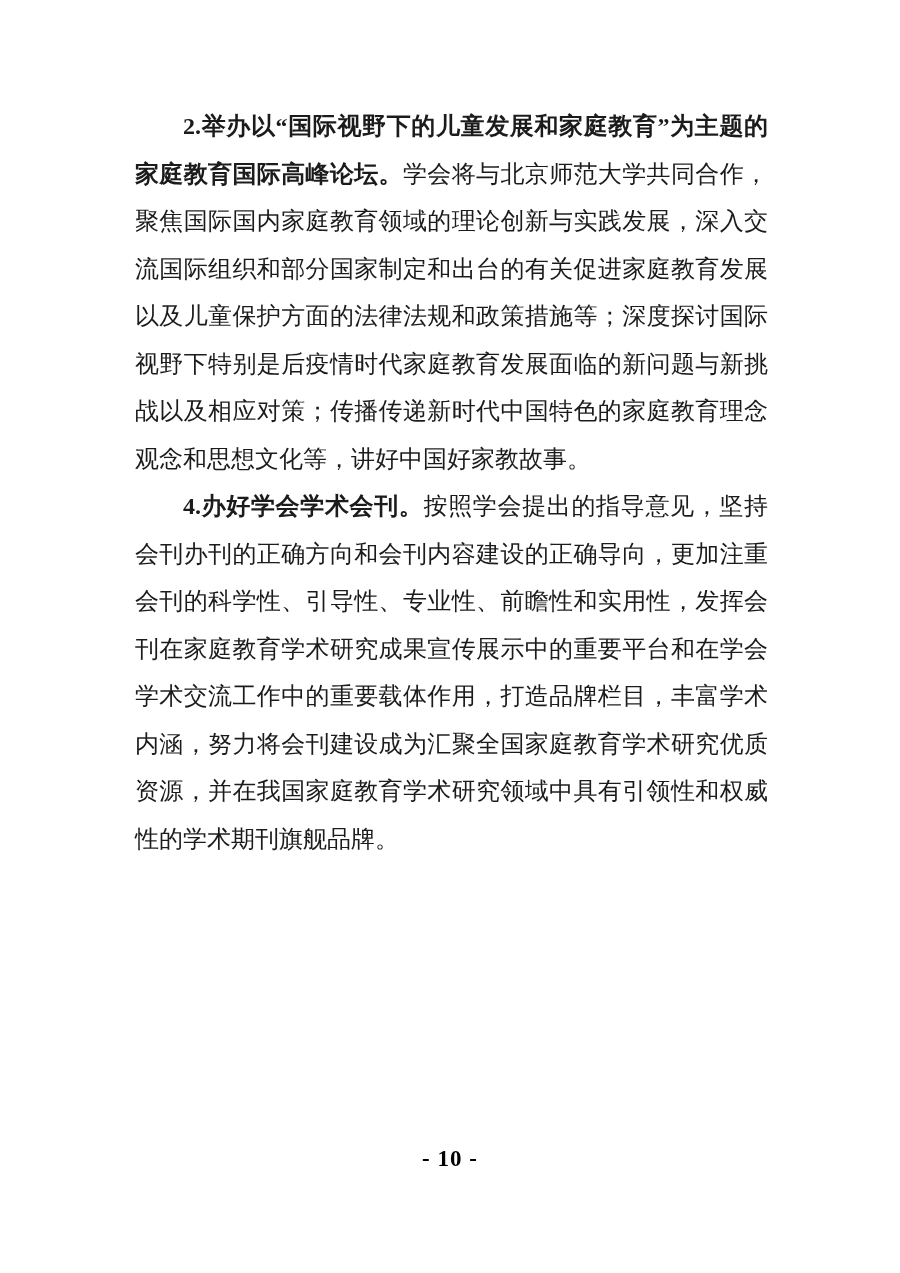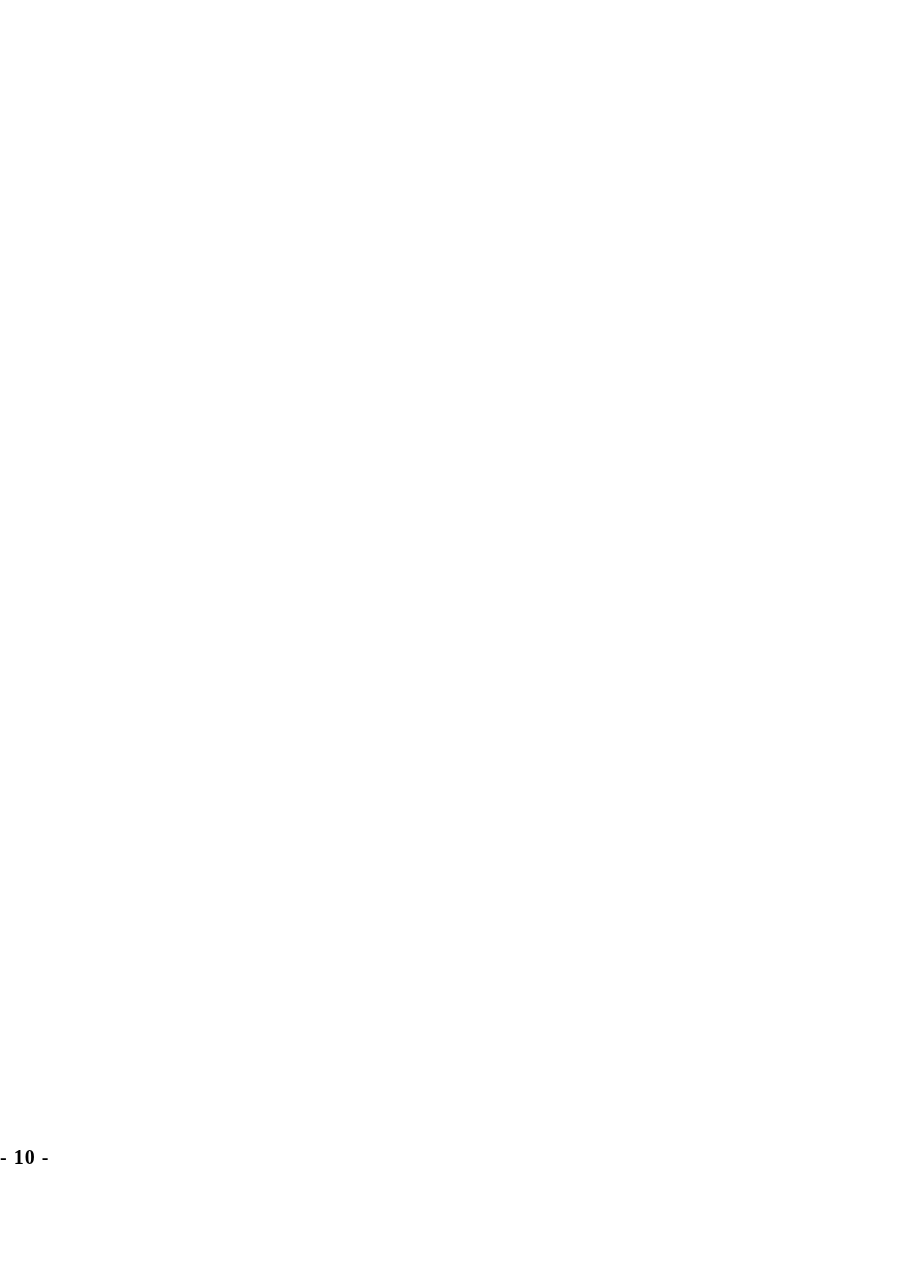--- a/index.html
+++ b/index.html
@@ -35,27 +35,29 @@
     font-weight: 700;
   }
   .para-body {
     font-weight: 400;
   }
   .footer-page-number {
     position: absolute;
     top: 1146px;
     left: 0;
     width: 100%;
-    text-align: left;
+    text-align: center;
     color: #000000;
-    font-size: 20px;
+    font-size: 23px;
     font-weight: 700;
     letter-spacing: 1px;
   }
 </style>
 </head>
 <body>
 
 <div class="page">
   <div class="text-block">
+    <p class="para"><span class="para-lead">2.举办以“国际视野下的儿童发展和家庭教育”为主题的家庭教育国际高峰论坛。</span><span class="para-body">学会将与北京师范大学共同合作，聚焦国际国内家庭教育领域的理论创新与实践发展，深入交流国际组织和部分国家制定和出台的有关促进家庭教育发展以及儿童保护方面的法律法规和政策措施等；深度探讨国际视野下特别是后疫情时代家庭教育发展面临的新问题与新挑战以及相应对策；传播传递新时代中国特色的家庭教育理念观念和思想文化等，讲好中国好家教故事。</span></p>
+    <p class="para"><span class="para-lead">4.办好学会学术会刊。</span><span class="para-body">按照学会提出的指导意见，坚持会刊办刊的正确方向和会刊内容建设的正确导向，更加注重会刊的科学性、引导性、专业性、前瞻性和实用性，发挥会刊在家庭教育学术研究成果宣传展示中的重要平台和在学会学术交流工作中的重要载体作用，打造品牌栏目，丰富学术内涵，努力将会刊建设成为汇聚全国家庭教育学术研究优质资源，并在我国家庭教育学术研究领域中具有引领性和权威性的学术期刊旗舰品牌。</span></p>
   </div>
   <div class="footer-page-number">- 10 -</div>
 </div>
 
 </body></html>

